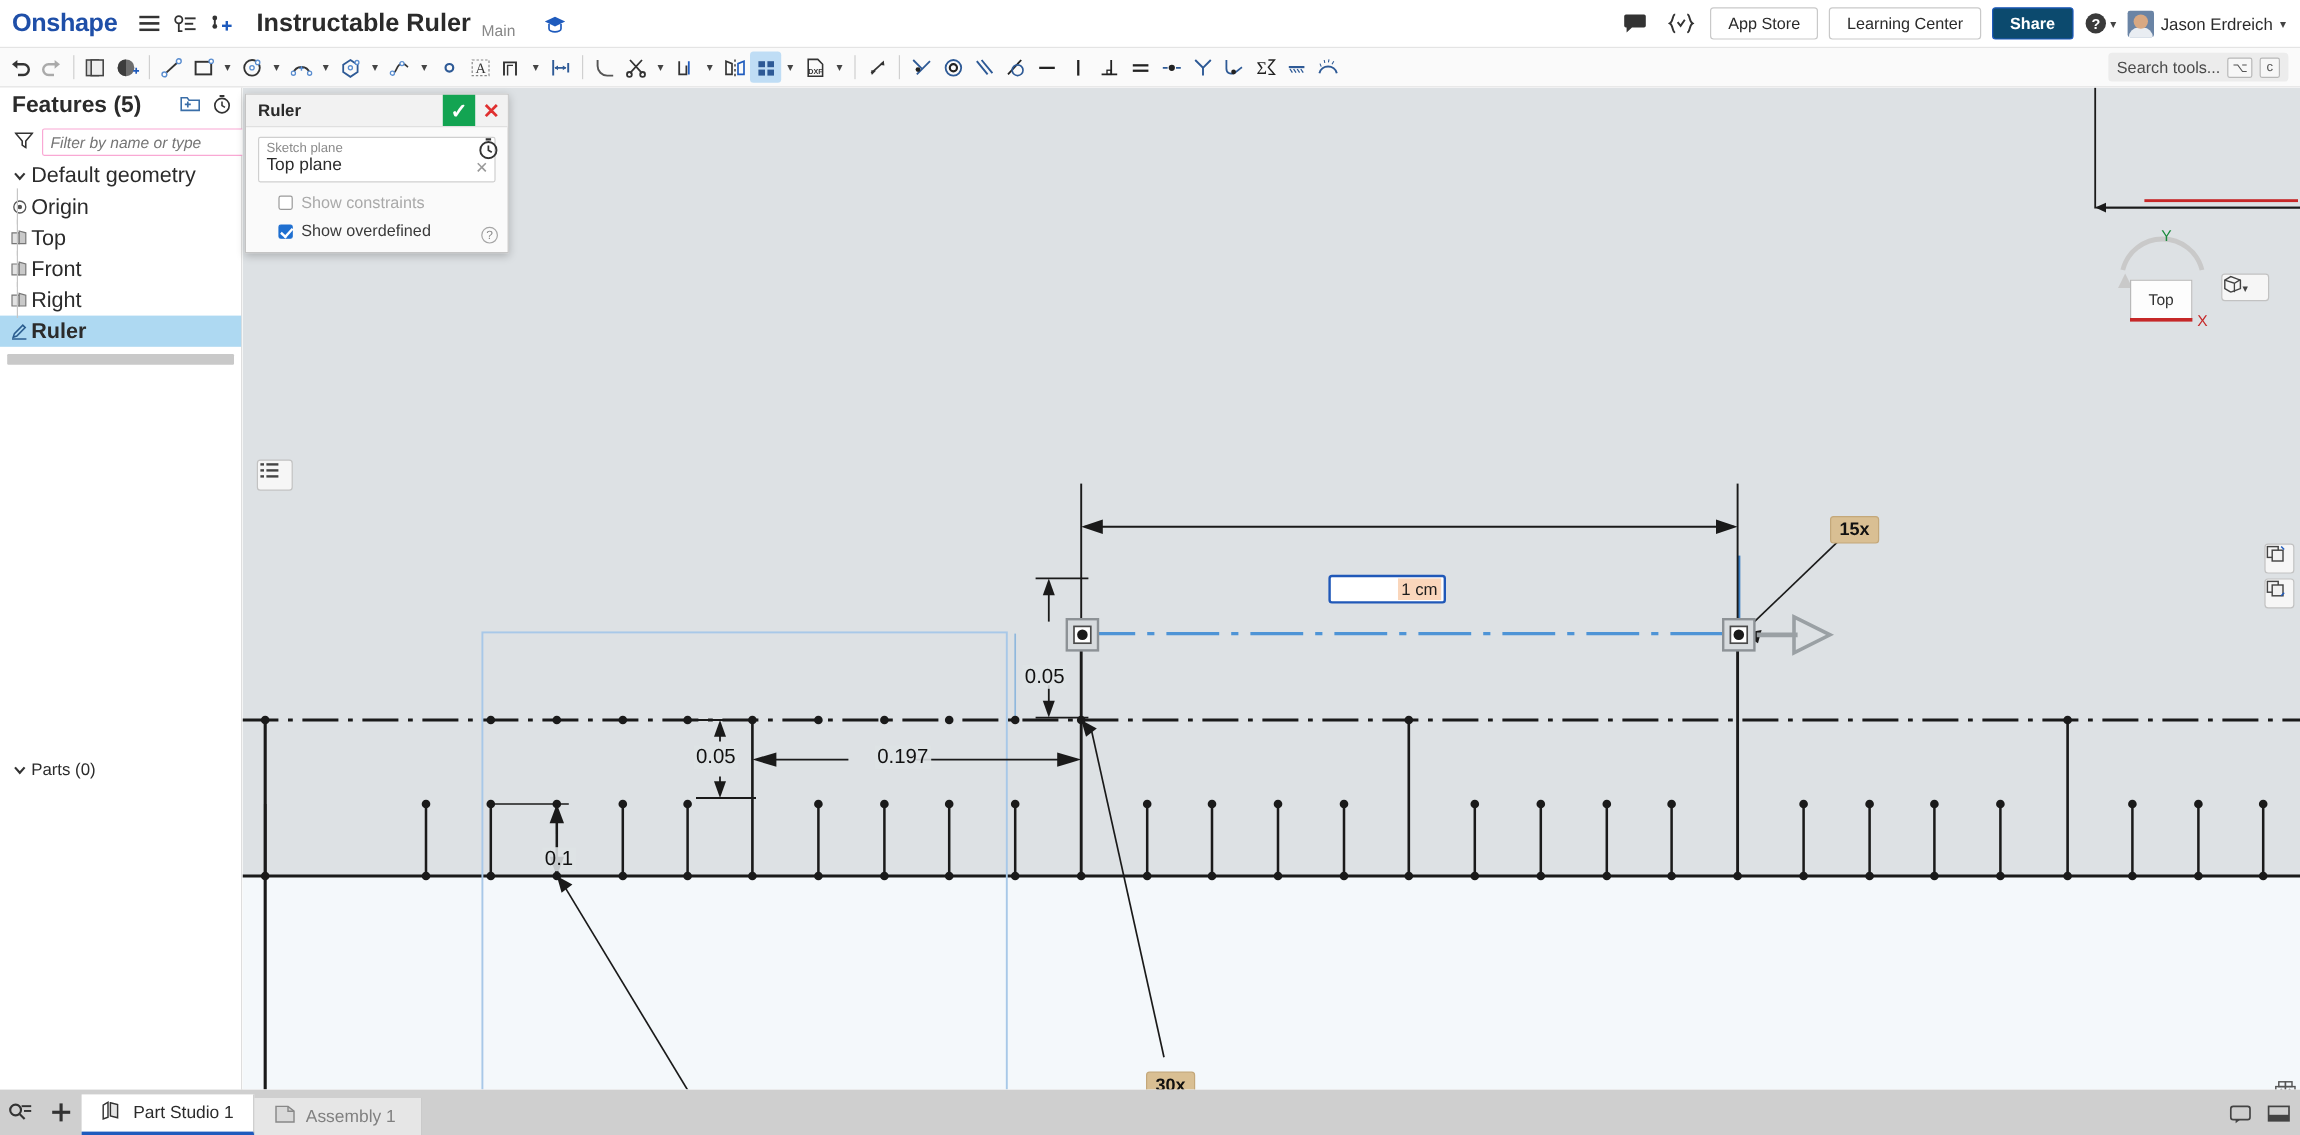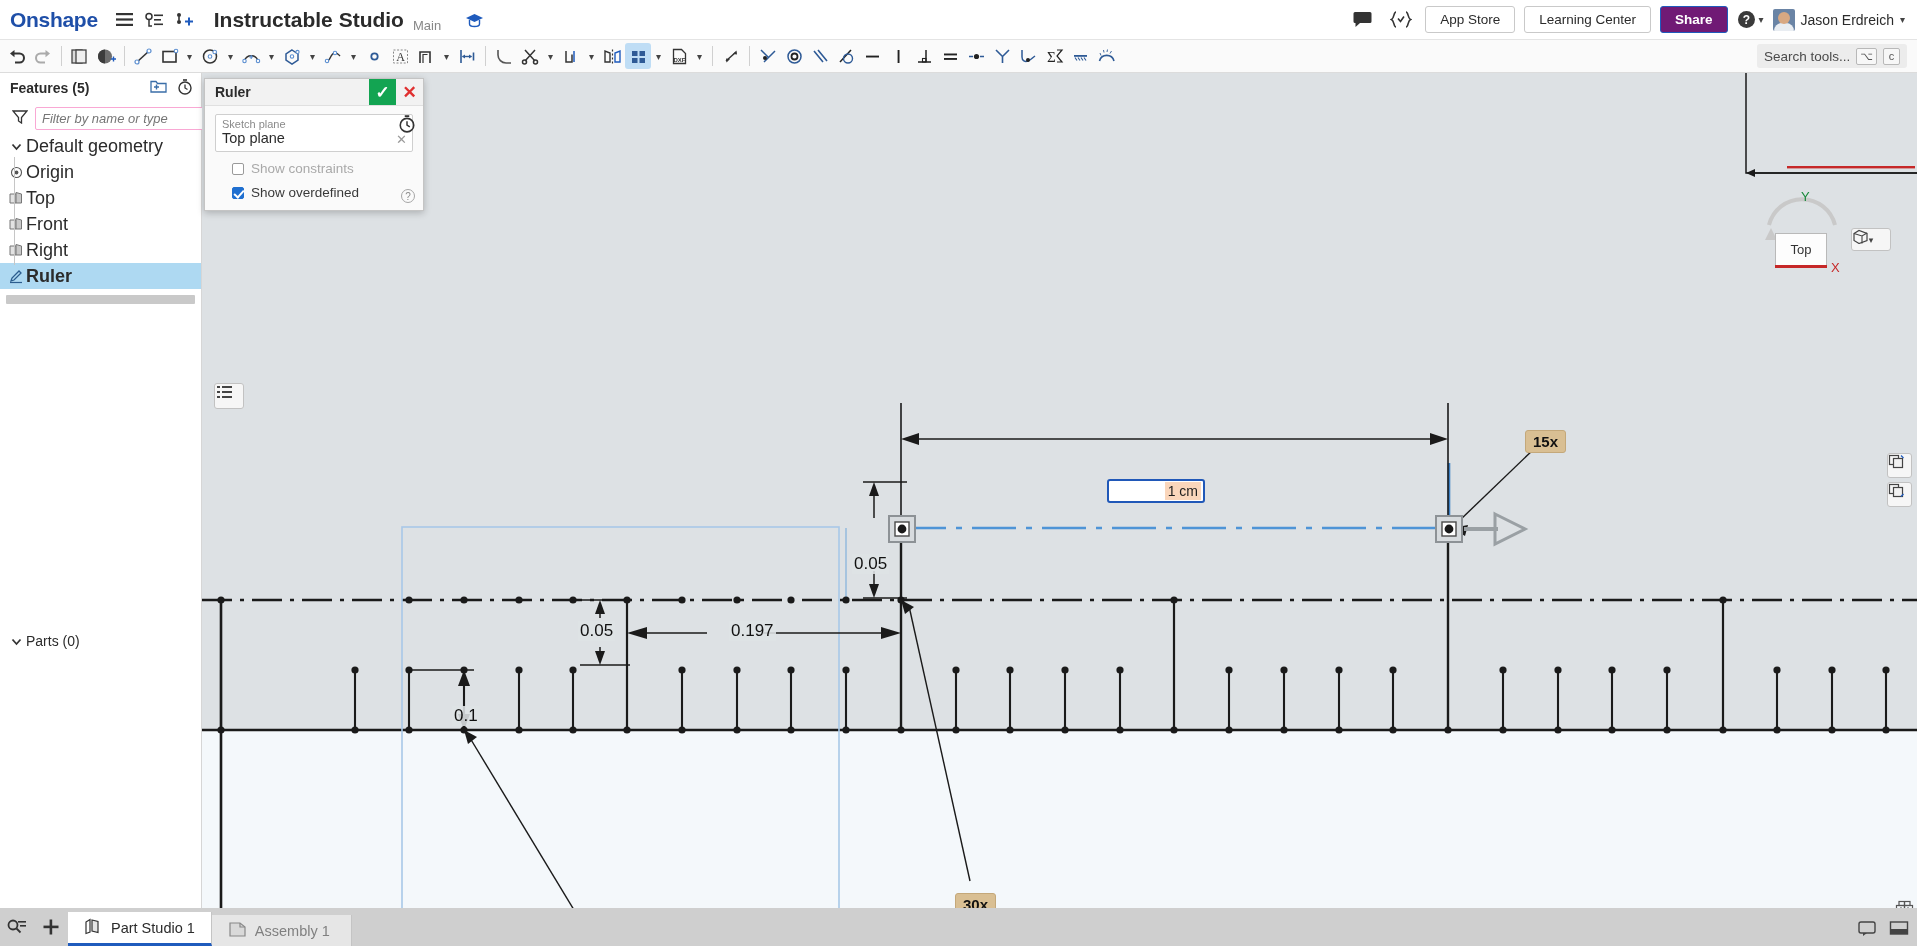--- a/index.html
+++ b/index.html
@@ -35,21 +35,21 @@
   #hdr-right {
     margin-left: auto; display: flex; align-items: center; gap: 9px;
     padding-right: 12px;
   }
   .hdr-btn {
     height: 27px; padding: 0 14px; border: 1px solid #c9c9c9;
     border-radius: 3px; background: #fff; font-size: 13.5px;
     color: #2b2b2b; display: flex; align-items: center; cursor: pointer;
     white-space: nowrap;
   }
-  .hdr-btn.primary { background: #701a75; color: #fff; border-color: #1f5bbd; font-weight: 600;}
+  .hdr-btn.primary { background: #0c4a6e; color: #fff; border-color: #1f5bbd; font-weight: 600;}
   #user-chip { display: flex; align-items: center; gap: 6px; cursor: pointer; }
   #avatar {
     width: 22px; height: 22px; border-radius: 2px; overflow: hidden;
     background: #6a84a5; position: relative; flex: none;
   }
   #avatar::after {
     content: ""; position: absolute; left: 5px; top: 3px;
     width: 12px; height: 12px; border-radius: 50%; background: #d8a882;
   }
   #avatar::before {
@@ -87,21 +87,21 @@
   }
 
   
   #leftpanel {
     position: absolute; top: 73px; left: 0; width: 202px; bottom: 38px;
     background: #fff; border-right: 1px solid #d6d6d6;
   }
   #features-head {
     display: flex; align-items: center; height: 30px; padding: 0 8px 0 10px;
   }
-  #features-title { font-weight: bold; font-size: 14px; color: #2b2b2b; }
+  #features-title { font-weight: bold; font-size: 19px; color: #2b2b2b; }
   #features-head .fh-icons { margin-left: auto; display: flex; gap: 10px; }
   #filter-row {
     display: flex; align-items: center; gap: 7px; padding: 0 8px 0 12px;
     height: 30px;
   }
   #filter-input {
     flex: 1; height: 23px; border: 1px solid #f9a8d4; border-radius: 2px;
     font-size: 13px; font-style: italic; color: #0369a1; padding: 0 6px;
     font-family: "Liberation Sans", sans-serif; background: #fff;
   }
@@ -279,21 +279,21 @@
           <circle cx="4" cy="3" r="2"></circle>
           <circle cx="4" cy="10" r="2"></circle>
           <rect x="3.2" y="4.5" width="1.6" height="4"></rect>
         </g>
         <g fill="#1f5bbd">
           <rect x="10" y="8.5" width="8" height="2"></rect>
           <rect x="13" y="5.5" width="2" height="8"></rect>
         </g>
       </svg>
   </div>
-  <div id="doc-title">Instructable Studio</div>
+  <div id="doc-title">Instructable Ruler</div>
   <div id="doc-branch">Main</div>
   <div class="hdr-icon" style="margin-left:18px">
     <svg width="19" height="16" viewBox="0 0 19 16">
         <path d="M9.5 2L18 6l-8.5 4L1 6z" fill="#1f5bbd"></path>
         <path d="M4.5 8v4c0 1.5 2.5 2.5 5 2.5s5-1 5-2.5V8" stroke="#1f5bbd" stroke-width="1.4" fill="none"></path>
       </svg>
   </div>
 
   <div id="hdr-right">
     <div class="hdr-icon">

